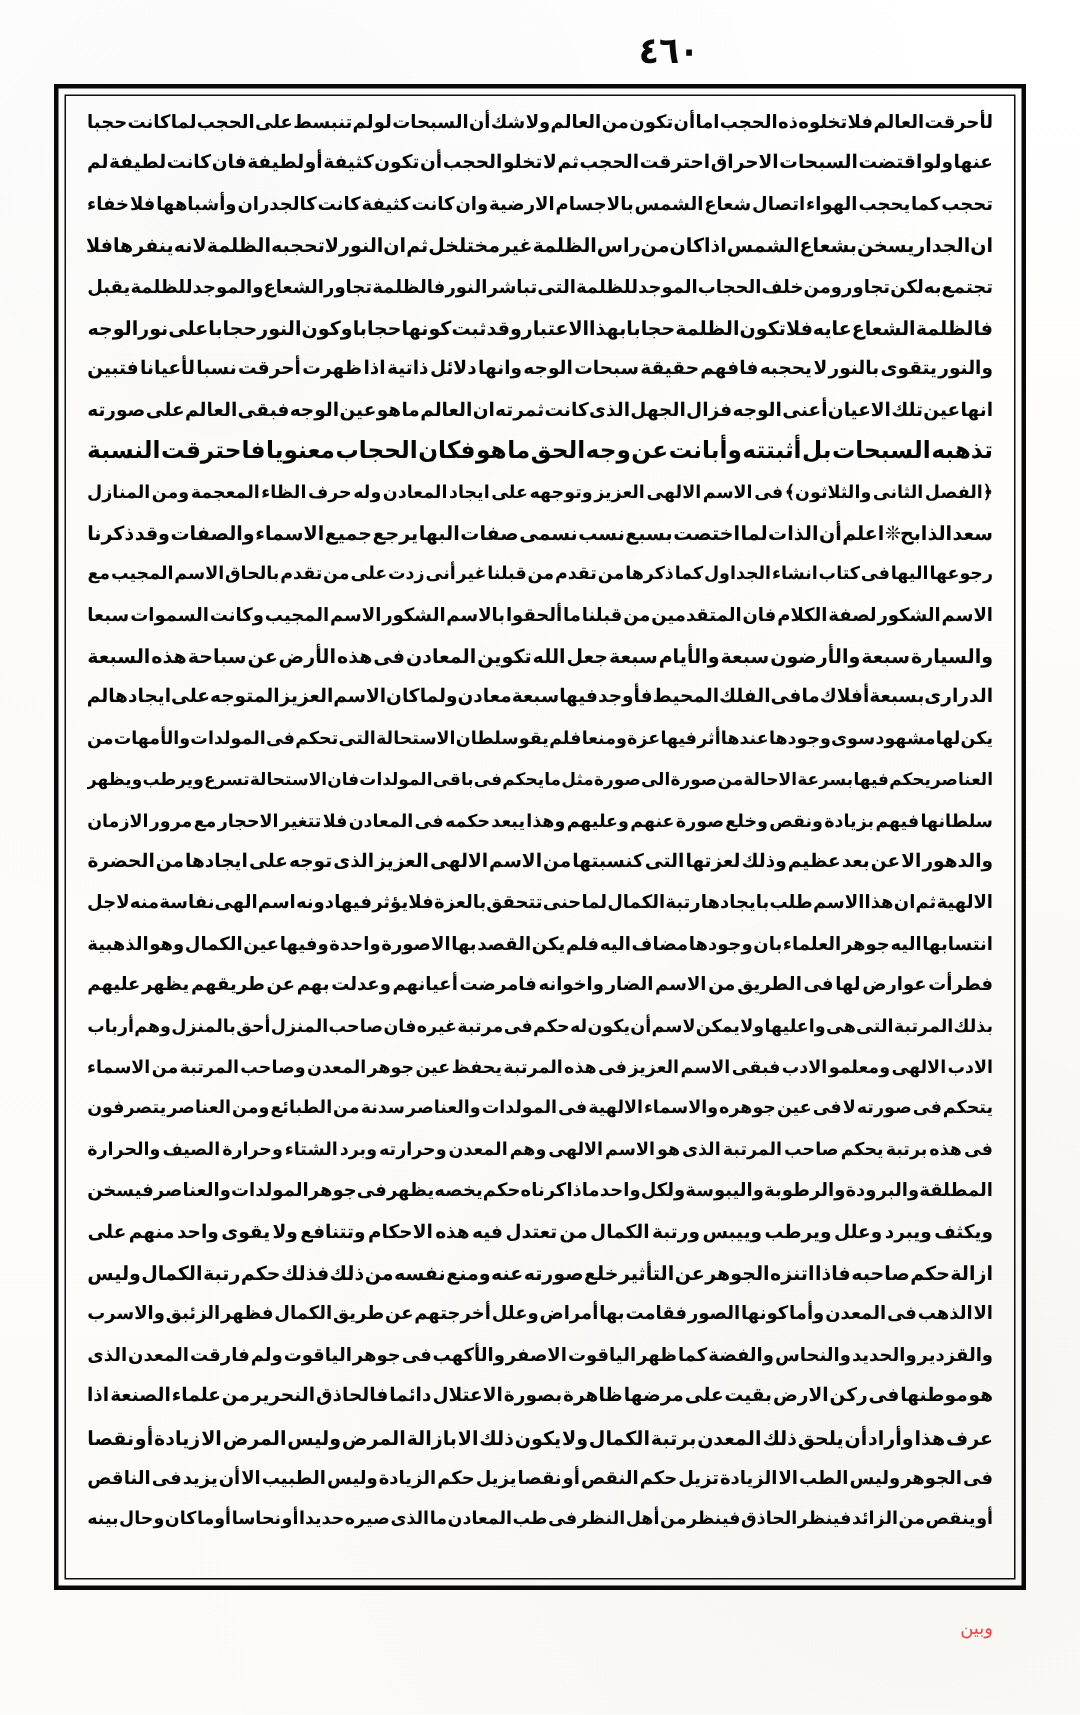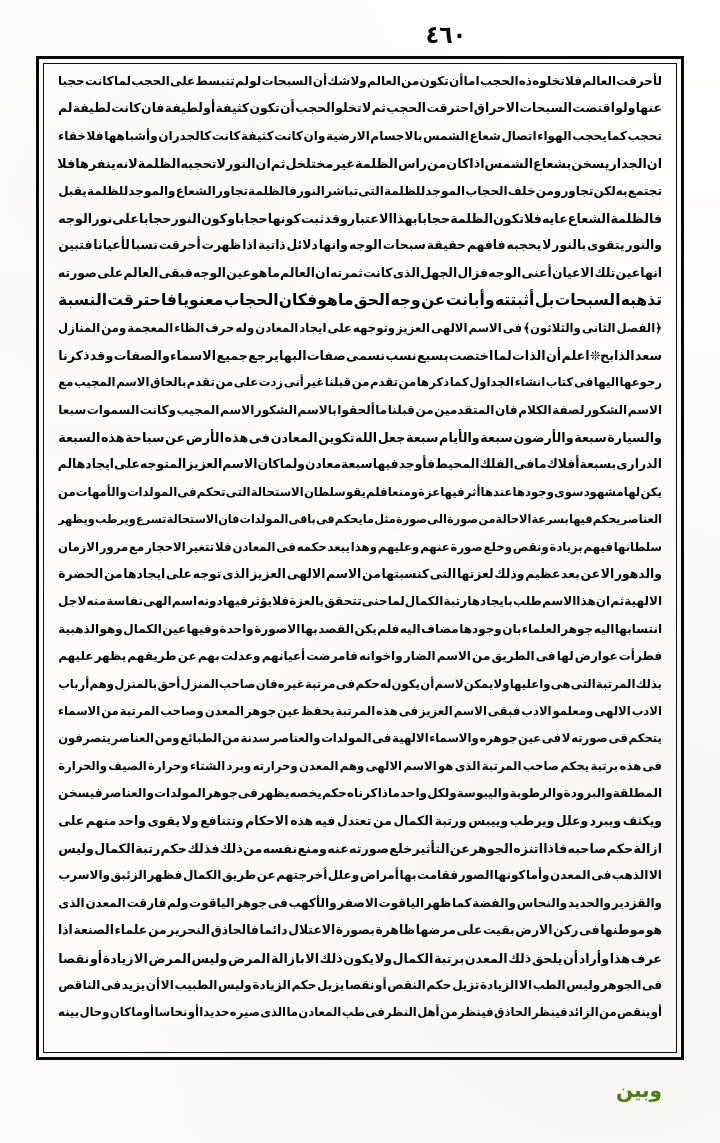--- a/index.html
+++ b/index.html
@@ -102,23 +102,23 @@
   }
   .line .run > i {
     font-style: normal;
   }
 
   
   .catchword {
     position: absolute;
     top: 1078px;
     right: 58px;
-    font-size: 20px;
-    font-weight: 700;
-    color: #4d7c0f;
+    font-size: 12px;
+    font-weight: 400;
+    color: #ef4444;
     font-family: "DejaVu Sans", "Liberation Sans", sans-serif;
   }
 </style>
 </head>
 <body>
 
 <div class="page-scan"></div>
 
 <div class="folio">٤٦٠</div>
 

